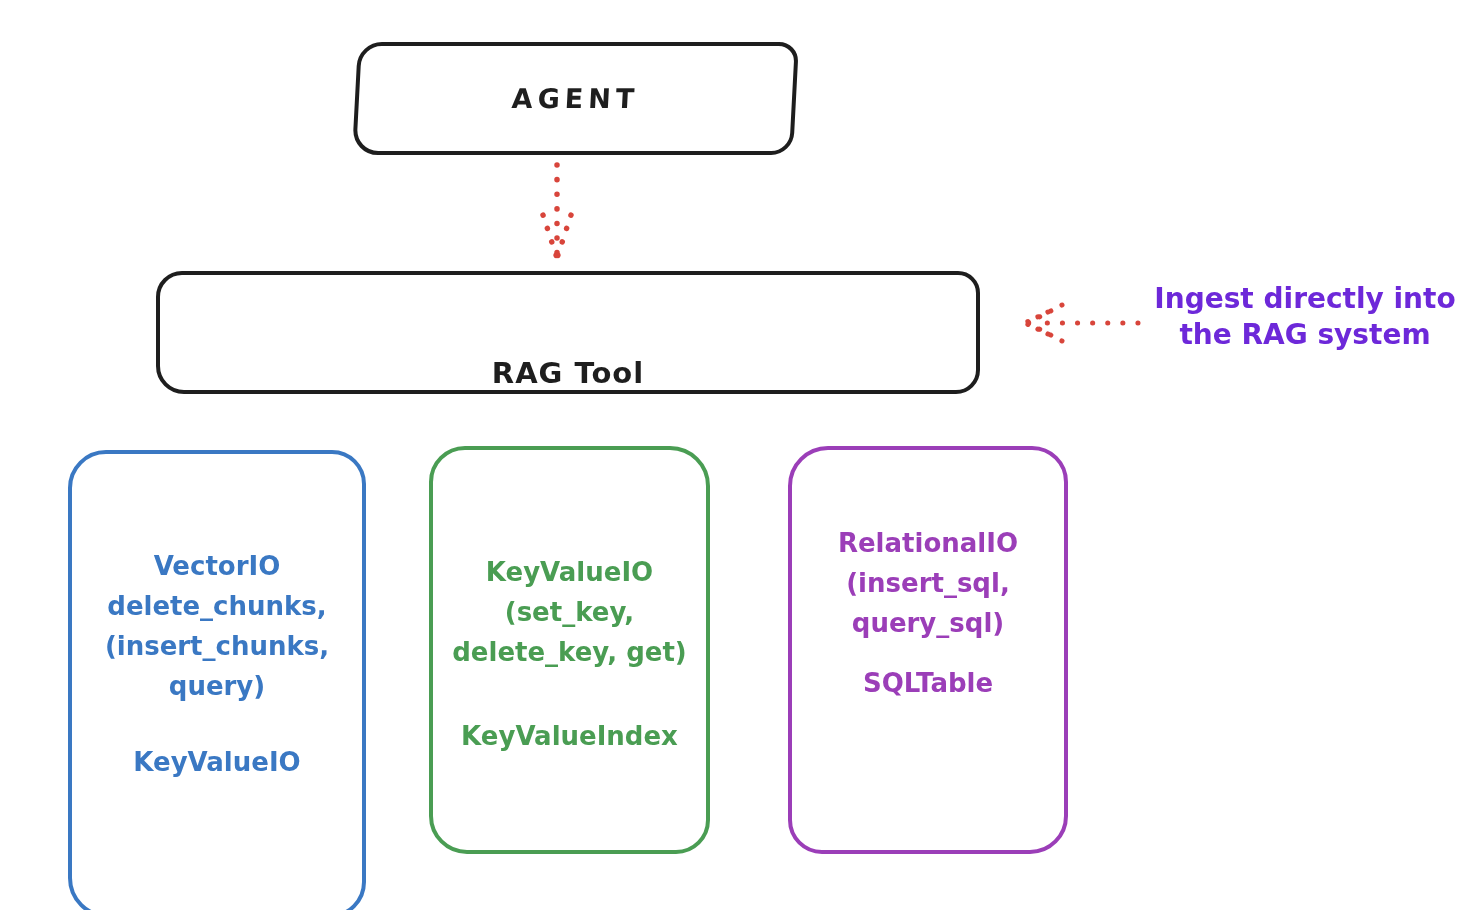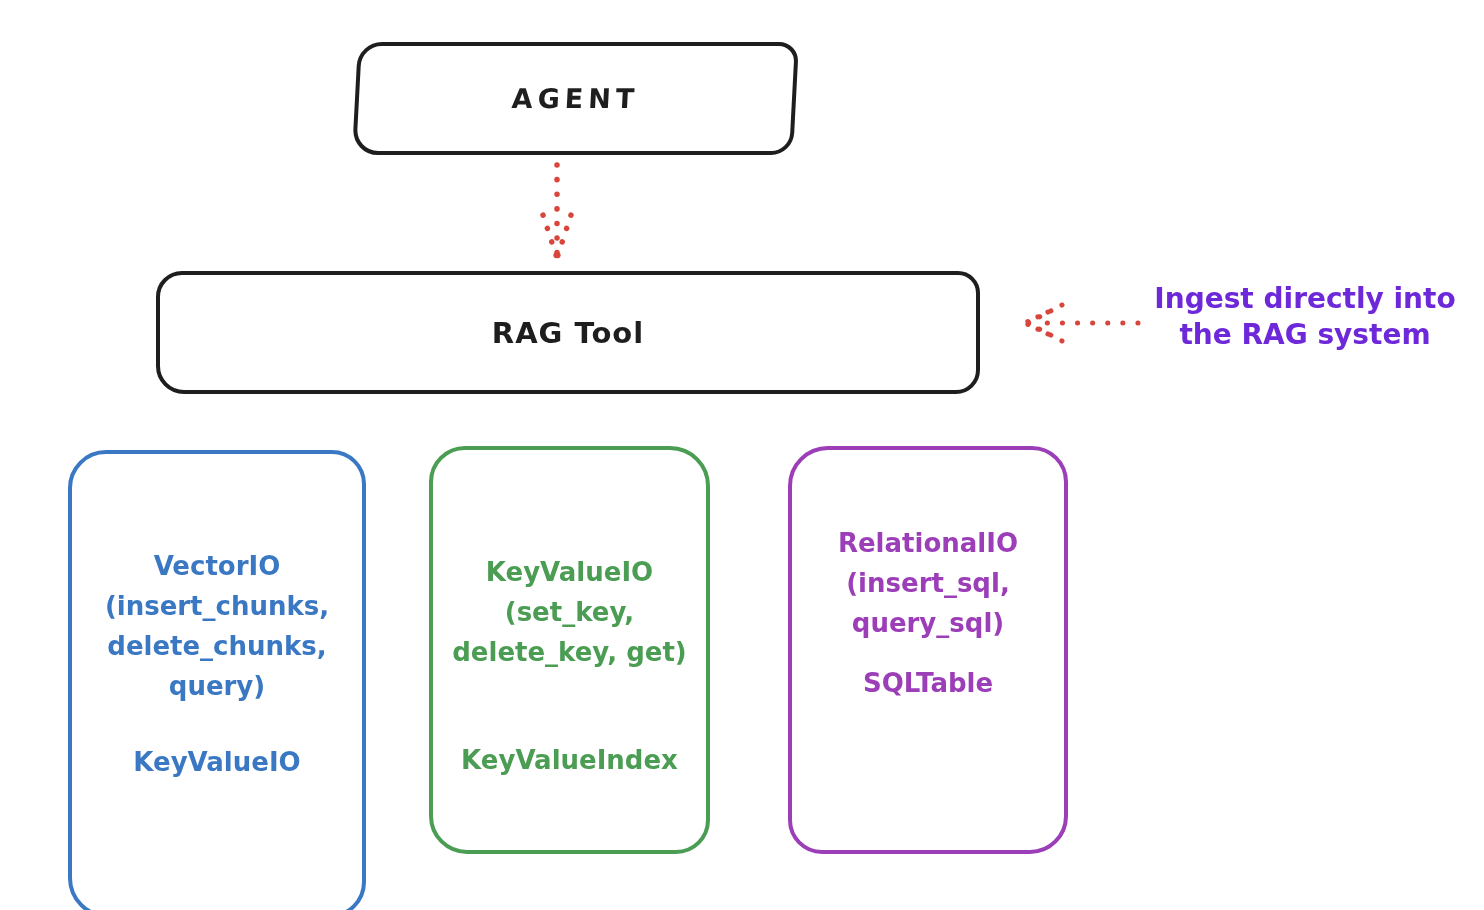--- a/index.html
+++ b/index.html
@@ -36,20 +36,21 @@
   }
   .box-ragtool {
     left: 156px; top: 271px;
     width: 824px; height: 123px;
     border: 4px solid #1e1e1e;
     border-radius: 26px 22px 24px 28px;
     font-size: 29px;
     font-weight: bold;
     letter-spacing: 1px;
     color: #1e1e1e;
+    align-items: flex-end;
   }
   .card {
     position: absolute;
     background: #ffffff;
     box-sizing: border-box;
     text-align: center;
     font-weight: bold;
     font-size: 26px;
     line-height: 40px;
   }
@@ -71,21 +72,21 @@
   }
   .card-relational {
     left: 788px; top: 446px;
     width: 280px; height: 408px;
     border: 4px solid #9b3eb8;
     border-radius: 40px 36px 38px 34px;
     color: #9b3eb8;
     padding-top: 73px;
   }
   .index-label-vector   { margin-top: 36px; }
-  .index-label-keyvalue { margin-top: 68px; }
+  .index-label-keyvalue { margin-top: 44px; }
   .index-label-relational { margin-top: 20px; }
   .arrow-down {
     position: absolute;
     left: 524px; top: 158px;
     width: 70px; height: 110px;
   }
   .arrow-left {
     position: absolute;
     left: 1012px; top: 297px;
     width: 135px; height: 52px;
@@ -132,22 +133,22 @@
     </g>
   </svg>
 
   <div class="annotation">
     <div>Ingest directly into</div>
     <div>the RAG system</div>
   </div>
 
   <div class="card card-vector">
     <div>VectorIO</div>
+    <div>delete_chunks,</div>
     <div>(insert_chunks,</div>
-    <div>delete_chunks,</div>
     <div>query)</div>
     <div class="index-label-vector">KeyValueIO</div>
   </div>
 
   <div class="card card-keyvalue">
     <div>KeyValueIO</div>
     <div>(set_key,</div>
     <div>delete_key, get)</div>
     <div class="index-label-keyvalue">KeyValueIndex</div>
   </div>

